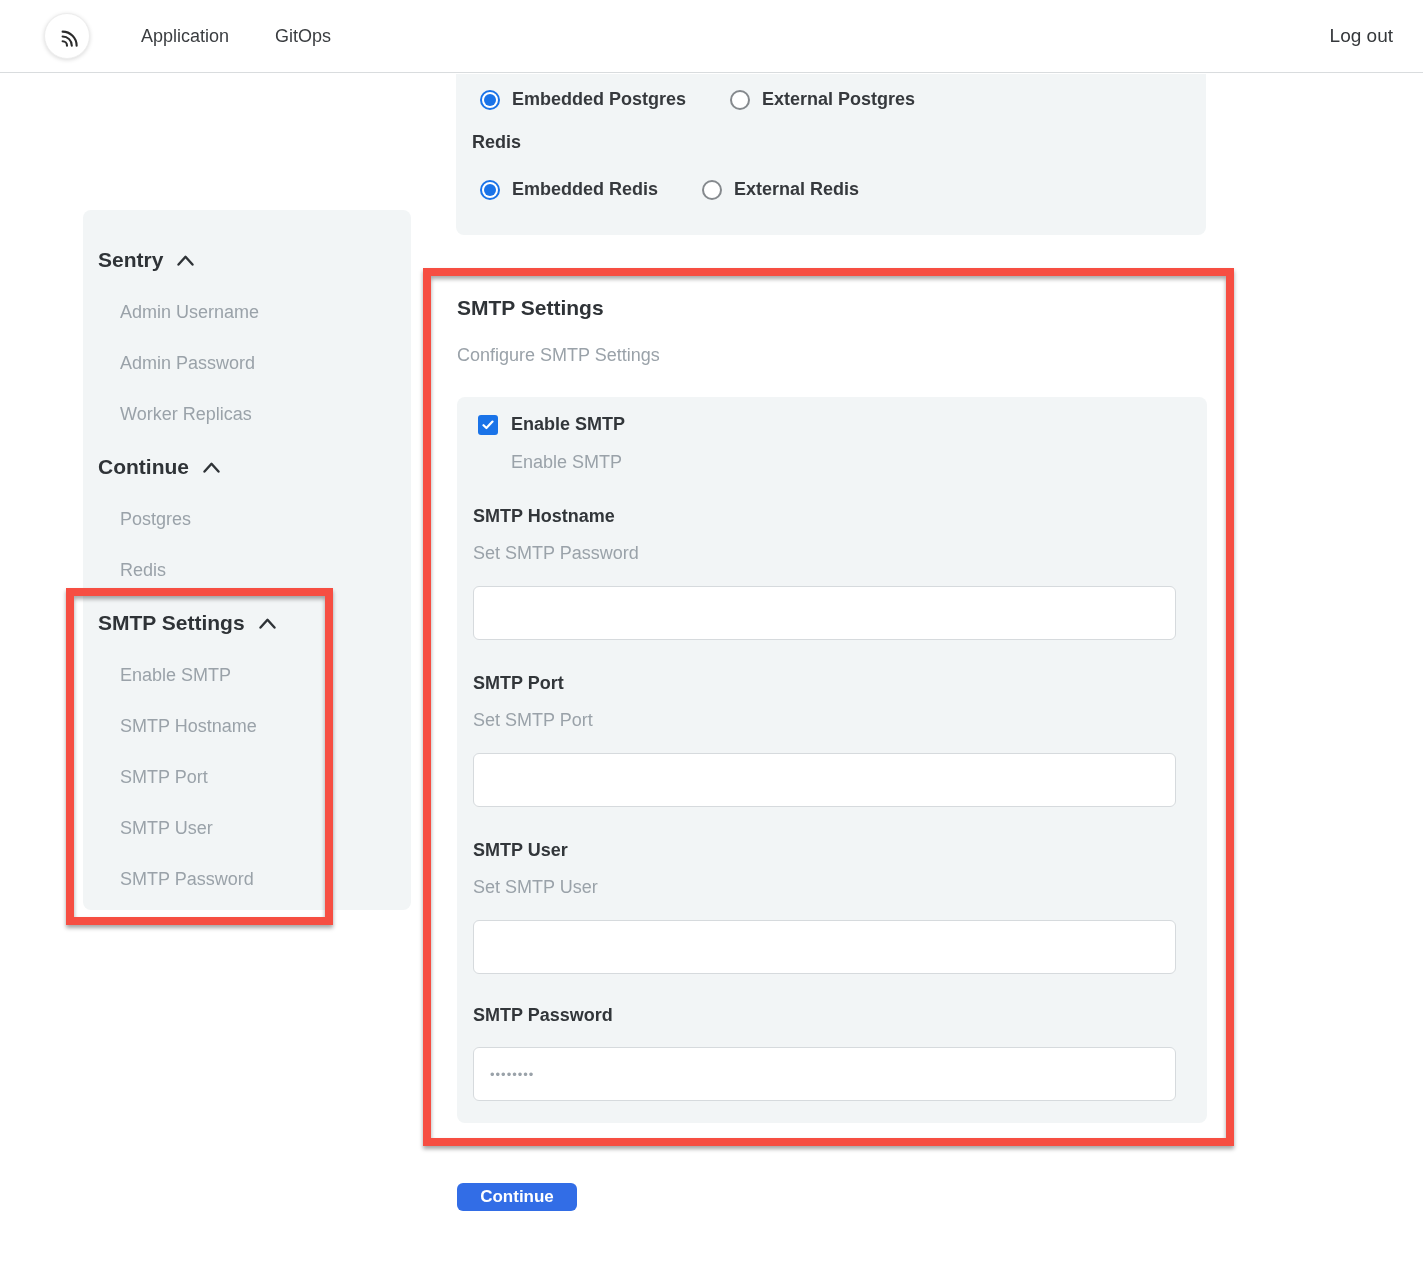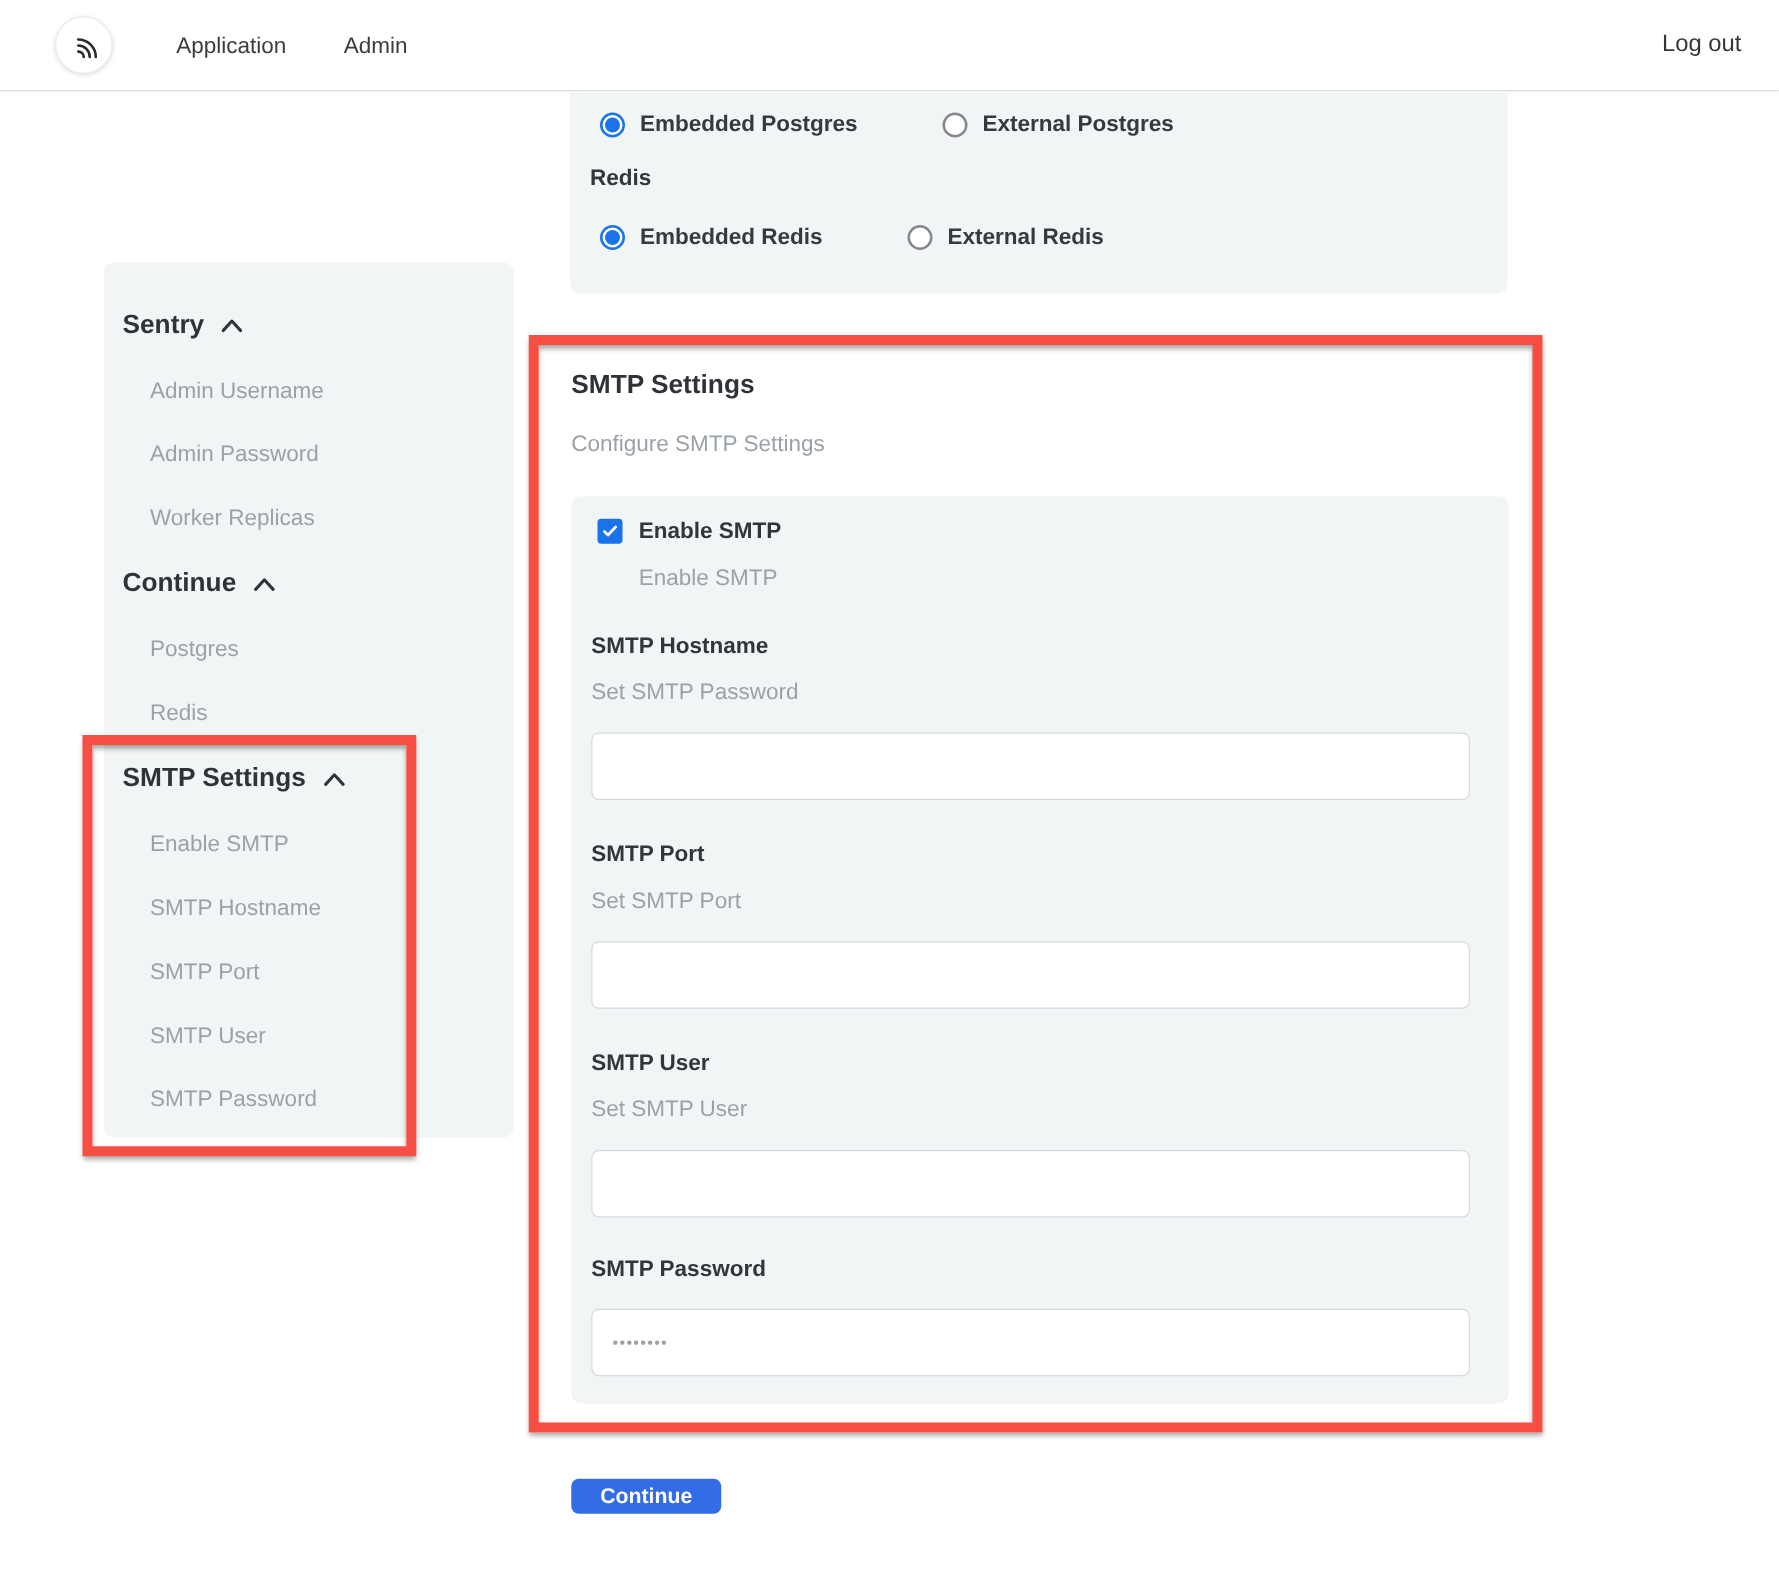--- a/index.html
+++ b/index.html
@@ -20,21 +20,21 @@
   .add-app-btn { height:43px; padding:0 27px; background:#fff;
                  border:1px solid #326de6; border-radius:22px;
                  color:#2d66e4; font-weight:bold; font-size:17px;
                  display:flex; align-items:center; cursor:pointer;
                  font-family:"Liberation Sans", sans-serif; }
   .logout { font-size:19px; color:#35383b; cursor:pointer; }
 
   
   .top-card { position:absolute; left:456px; top:74px; width:750px; height:161px;
               background:#f2f5f6; border-radius:0 0 8px 8px; padding:15px 24px 0 24px; }
-  .radio-row { display:flex; align-items:center; gap:68px;text-align:right; }
+  .radio-row { display:flex; align-items:center; gap:44px;text-align:right; }
   .radio-item { display:flex; align-items:center; gap:12px;
                 font-size:18px; font-weight:bold; color:#36393d; cursor:pointer; }
   .radio { width:20px; height:20px; border-radius:50%; background:#fff;
            border:2px solid #1a73e8; position:relative; flex:0 0 auto; }
   .radio.selected::after { content:""; position:absolute; inset:2px;
                            border-radius:50%; background:#1a73e8; }
   .radio.unselected { border-color:#85898d; }
   .group-label { margin:22px 0 0 -8px; font-size:18px; font-weight:bold; color:#33363a; }
   .radio-row.second { margin-top:26px; }
 
@@ -92,21 +92,21 @@
     <span>
       <svg width="28" height="28" viewBox="0 0 32 32" fill="none" stroke="#2b2b2b" stroke-width="2.4" stroke-linecap="round">
         <path d="M16 27 A5 5 0 0 0 11 22"></path>
         <path d="M21.5 27 A10.5 10.5 0 0 0 11 16.5"></path>
         <path d="M27 27 A16 16 0 0 0 11 11"></path>
       </svg>
     </span>
   </div>
   <div class="nav-links">
     <span class="nav-link">Application</span>
-    <span class="nav-link">Admin</span>
+    <span class="nav-link">GitOps</span>
   </div>
   <div class="nav-right">
     <span class="logout">Log out</span>
   </div>
 </div>
 
 <div class="top-card">
   <div class="radio-row">
     <div class="radio-item">
       <span class="radio selected"></span>

